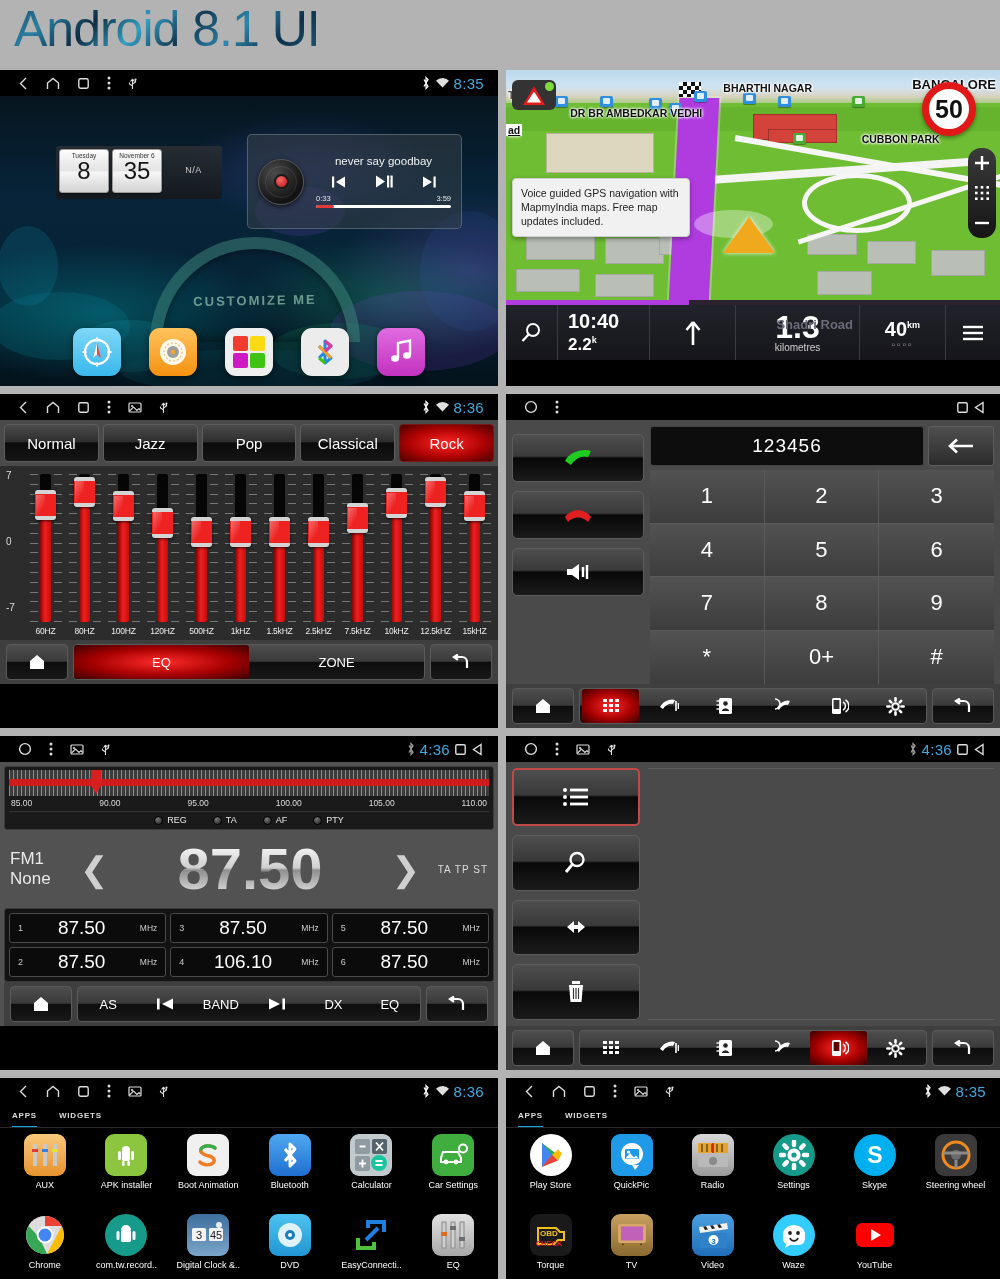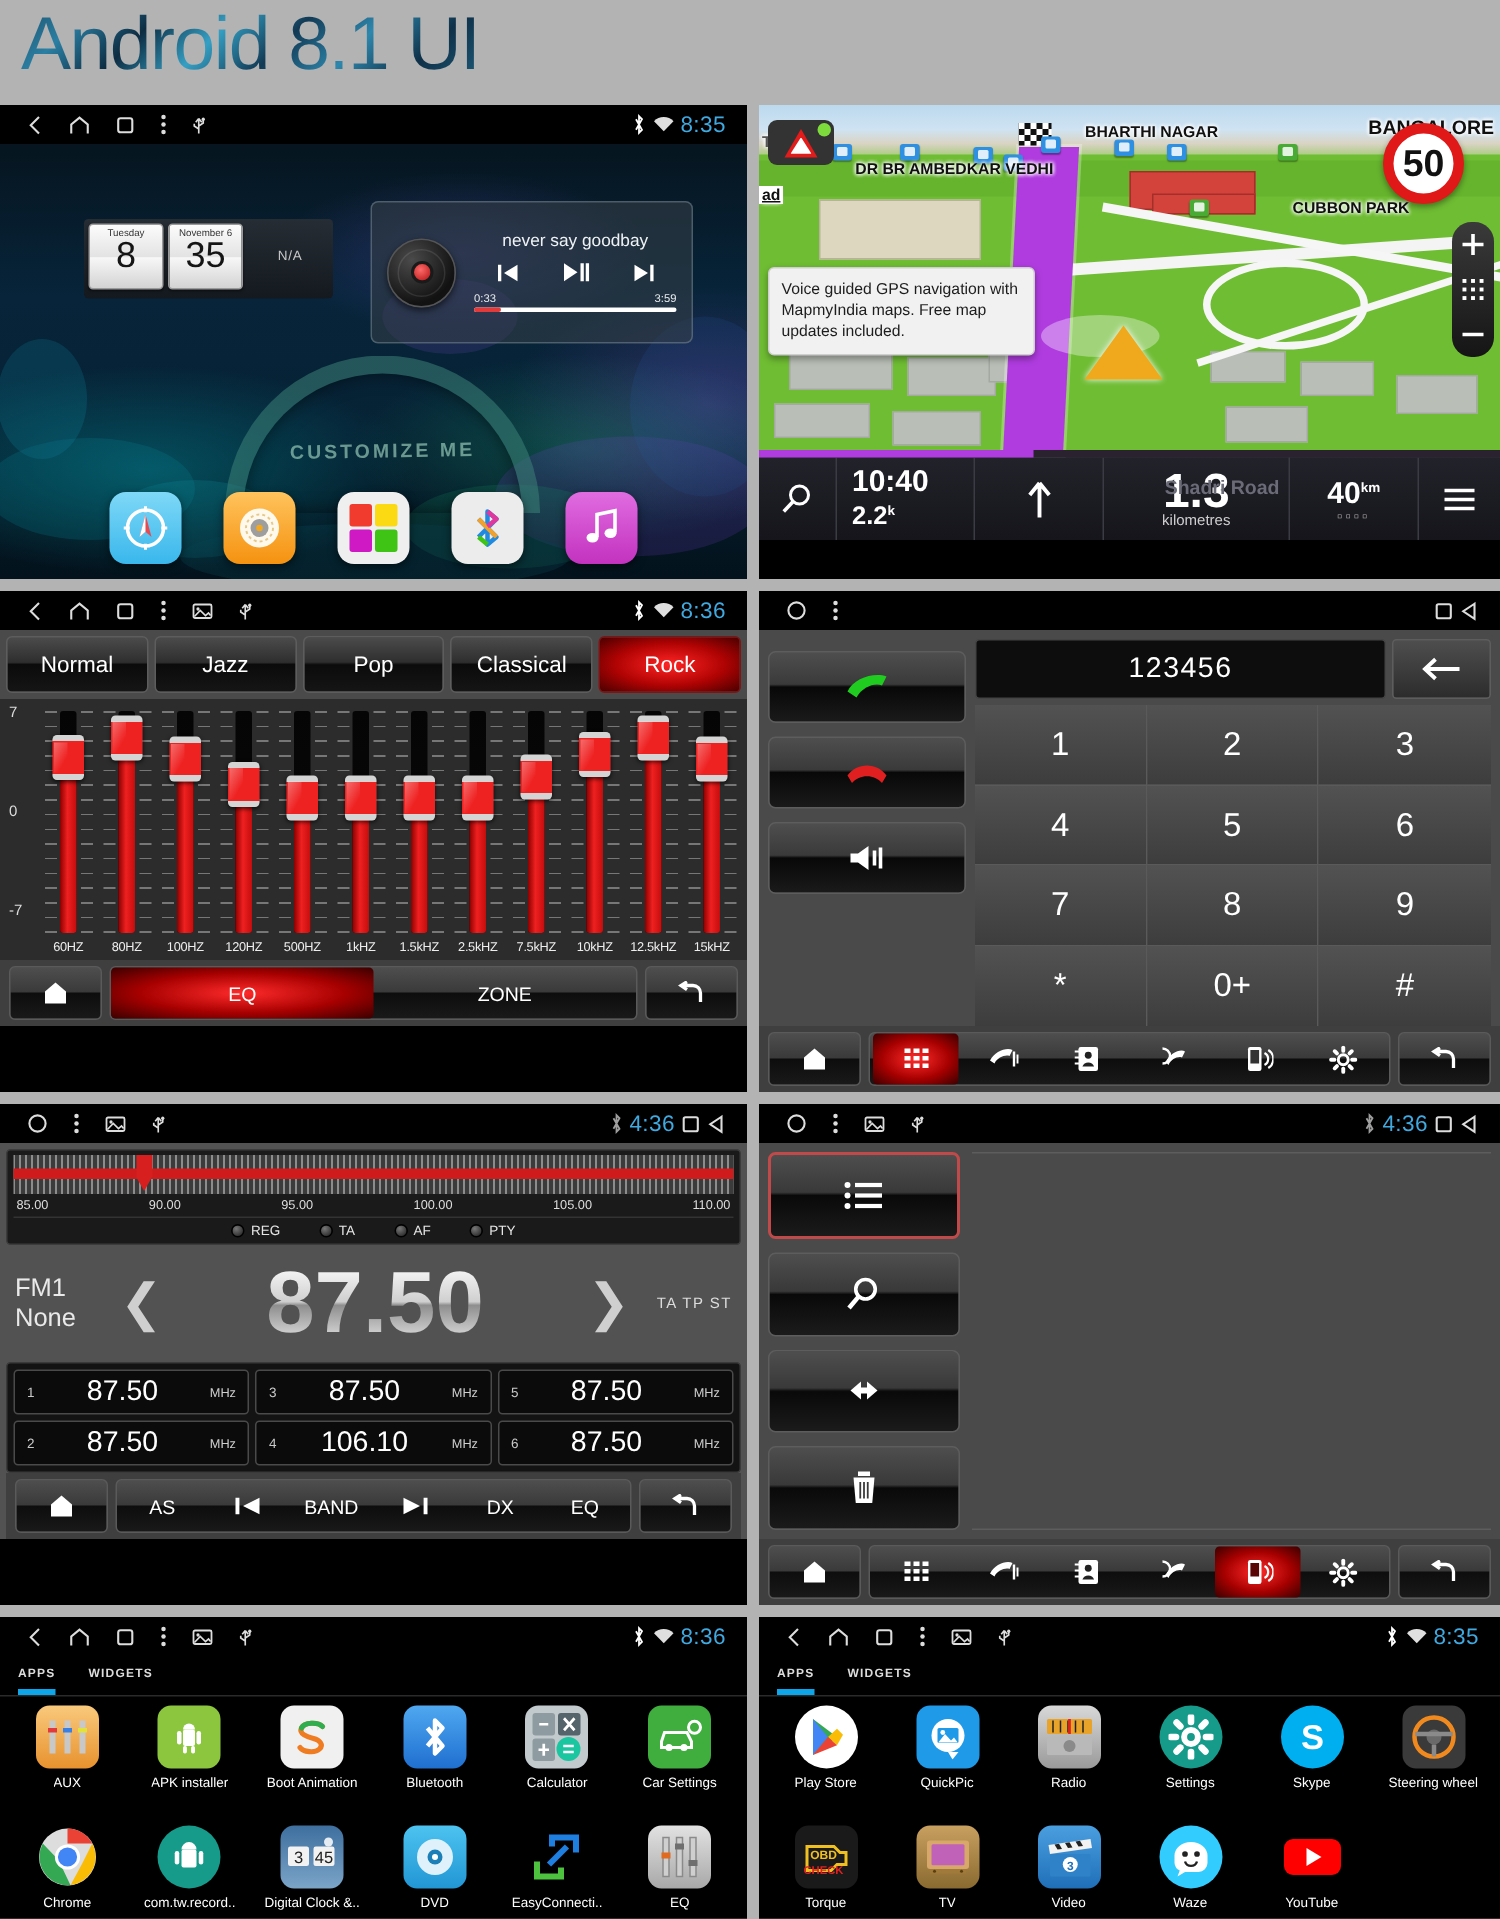--- a/index.html
+++ b/index.html
@@ -241,21 +241,21 @@
   .btm-btn{flex:1;border-radius:5px;display:flex;align-items:center;justify-content:center;
      background:linear-gradient(180deg,#4e4e4e 0%,#393939 46%,#090909 50%,#1b1b1b 100%);
      border:1px solid #5d5d5d;}
   .btm-btn.sel{border:2px solid #c04a4a;}
   .btm-list{flex:1;border-top:1px solid #5d5d5d;border-bottom:1px solid #5d5d5d;}
 
   
   .drawer{height:290px;background:#000;display:flex;flex-direction:column;}
   .tabs{display:flex;gap:22px;padding:7px 12px 0 12px;position:relative;}
   .tab{color:#dcdcdc;font-size:8px;font-weight:bold;letter-spacing:.8px;padding-bottom:6px;}
-  .tab.active{border-bottom:4px solid #0ea5e9;}
+  .tab.active{border-bottom:1px solid #0ea5e9;}
   .tabline{height:1px;background:#2a2a2a;}
   .apps{flex:1;display:grid;grid-template-columns:repeat(6,1fr);grid-auto-rows:80px;padding:6px 4px 0 4px;}
   .app{display:flex;flex-direction:column;align-items:center;justify-content:flex-start;gap:4px;}
   .appicon{width:42px;height:42px;border-radius:9px;display:flex;align-items:center;justify-content:center;
      overflow:hidden;position:relative;}
   .appname{color:#fff;font-size:9px;text-align:center;line-height:11px;max-width:82px;
      white-space:nowrap;overflow:hidden;text-overflow:ellipsis;}
 </style>
 </head>
 <body>

